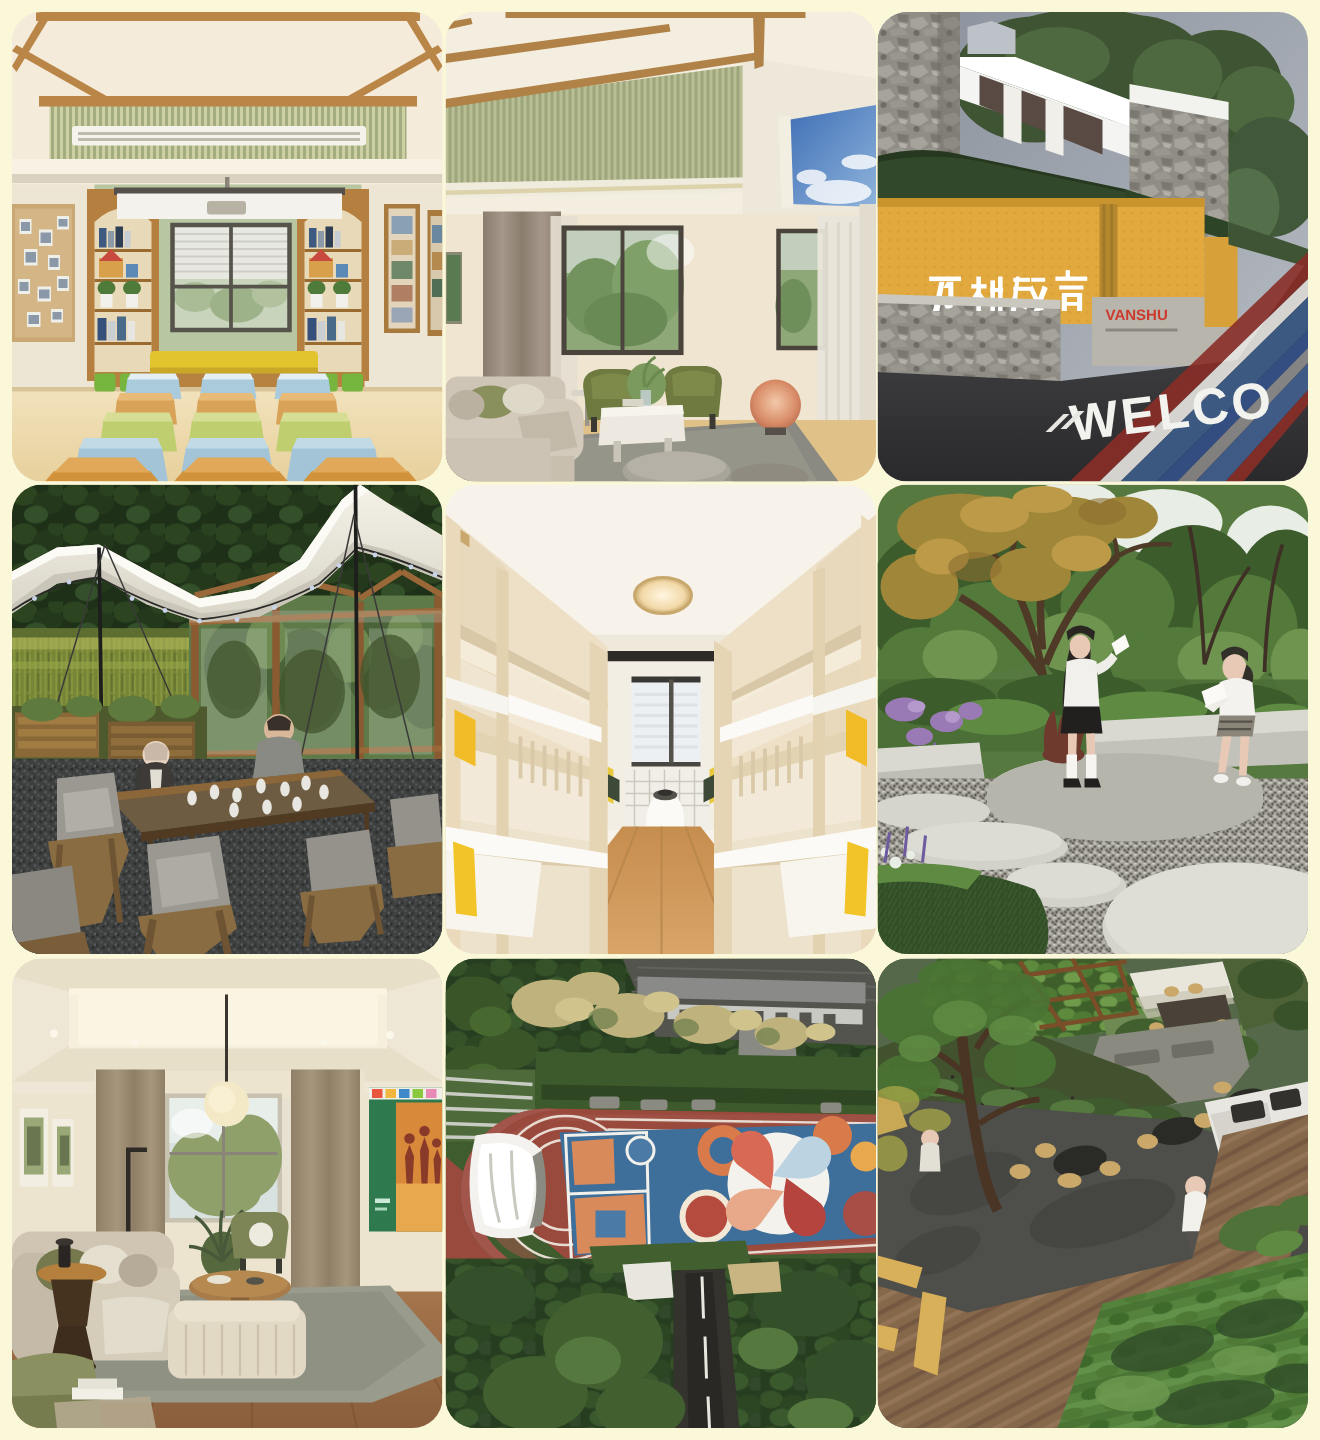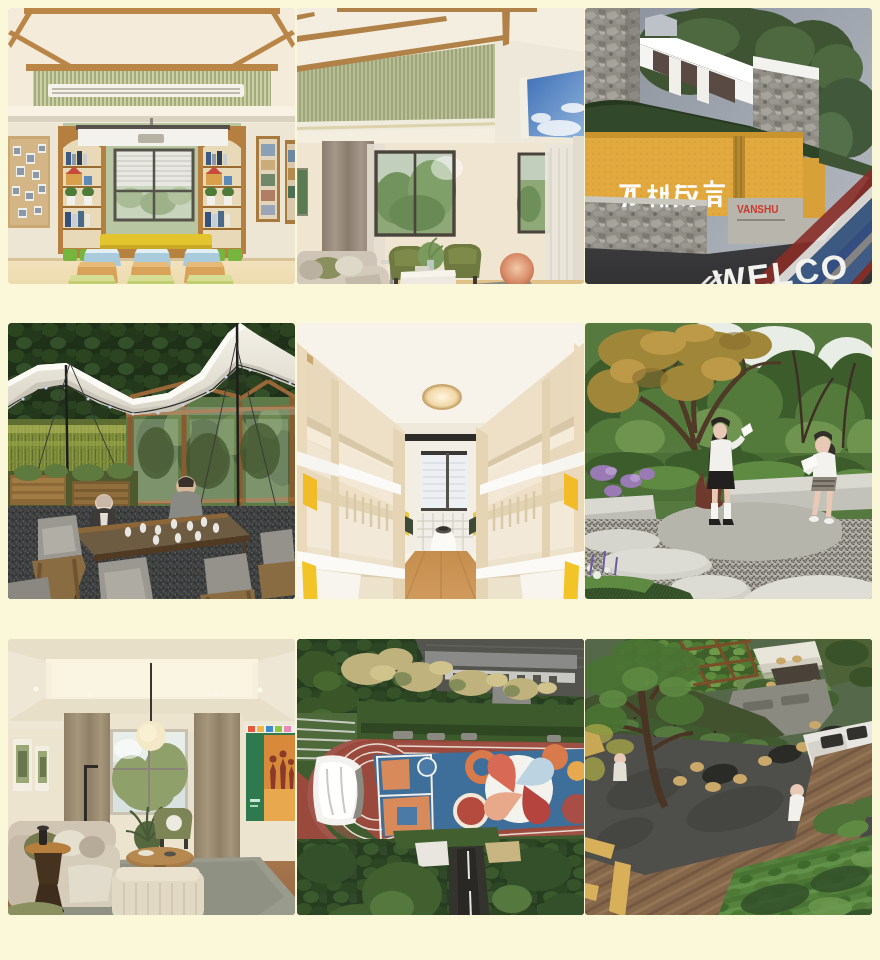--- a/index.html
+++ b/index.html
@@ -1,17 +1,17 @@
 <!DOCTYPE html>
 <html><head>
 <meta charset="utf-8">
 <style>
 html,body{margin:0;padding:0;}
 body{width:880px;height:960px;background:#FBF7D9;position:relative;overflow:hidden;font-family:"Liberation Sans",sans-serif;}
-.cell{position:absolute;width:287px;height:276px;border-radius:4px;overflow:hidden;}
+.cell{position:absolute;width:287px;height:313px;border-radius:20px;overflow:hidden;}
 .cell svg{display:block;width:287px;height:313px;}
 #c1{left:8px;top:8px;}
 #c2{left:297px;top:8px;width:287px;}
 #c3{left:585px;top:8px;}
 #c4{left:8px;top:323px;}
 #c5{left:297px;top:323px;}
 #c6{left:585px;top:323px;}
 #c7{left:8px;top:639px;}
 #c8{left:297px;top:639px;}
 #c9{left:585px;top:639px;}

